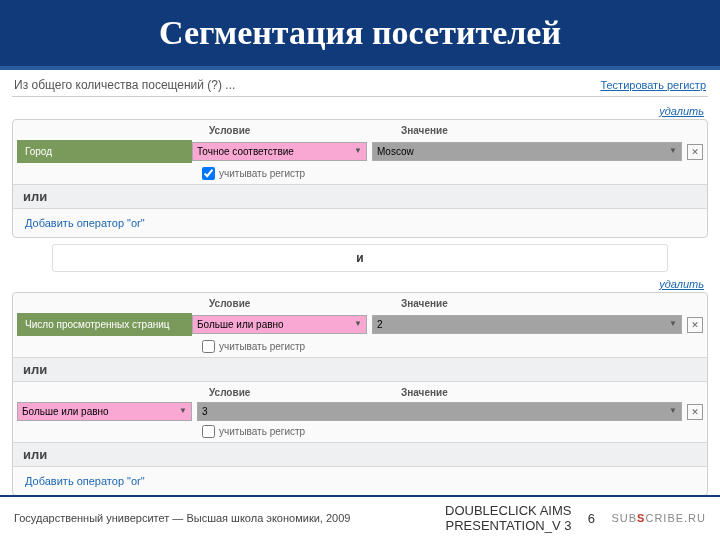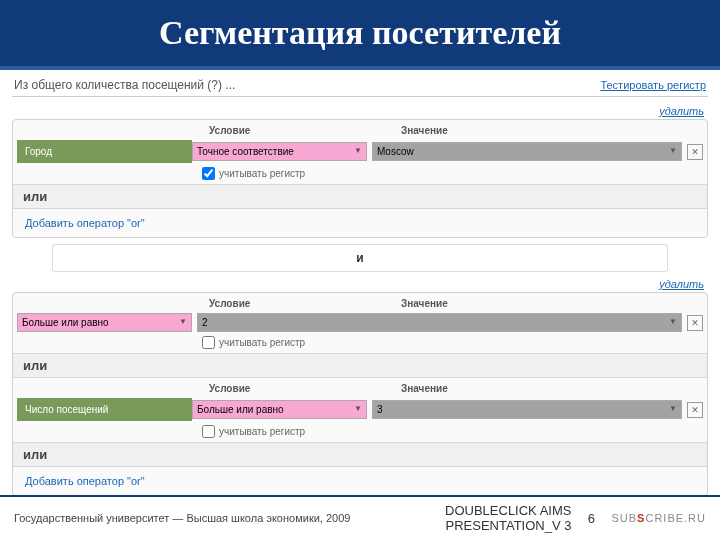--- a/index.html
+++ b/index.html
@@ -80,36 +80,36 @@
       <a>удалить</a>
     </div>
 
   <div class="cond-block">
     <div class="cond-head">
       <div class="h1"></div>
       <div class="h2"><span>Условие</span></div>
       <div class="h3"><span>Значение</span></div>
     </div>
     <div class="cond-row">
+      <div class="green-cell">Число просмотренных страниц</div>
       <div class="select-box">Больше или равно</div>
       <div class="input-box dd">2</div>
       <div class="close-x">✕</div>
     </div>
     <div class="chk-row">
       <input type="checkbox" style="">
       <span>учитывать регистр</span>
     </div>
     <div class="or-bar">или</div>
     <div class="cond-head">
       <div class="h1"></div>
       <div class="h2"><span>Условие</span></div>
       <div class="h3"><span>Значение</span></div>
     </div>
     <div class="cond-row">
-      <div class="green-cell">Число посещений</div>
       <div class="select-box">Больше или равно</div>
       <div class="input-box dd">3</div>
       <div class="close-x">✕</div>
     </div>
     <div class="chk-row">
       <input type="checkbox" style="">
       <span>учитывать регистр</span>
     </div>
     <div class="or-bar">или</div>
     <div class="add-op">Добавить оператор "or"</div>

